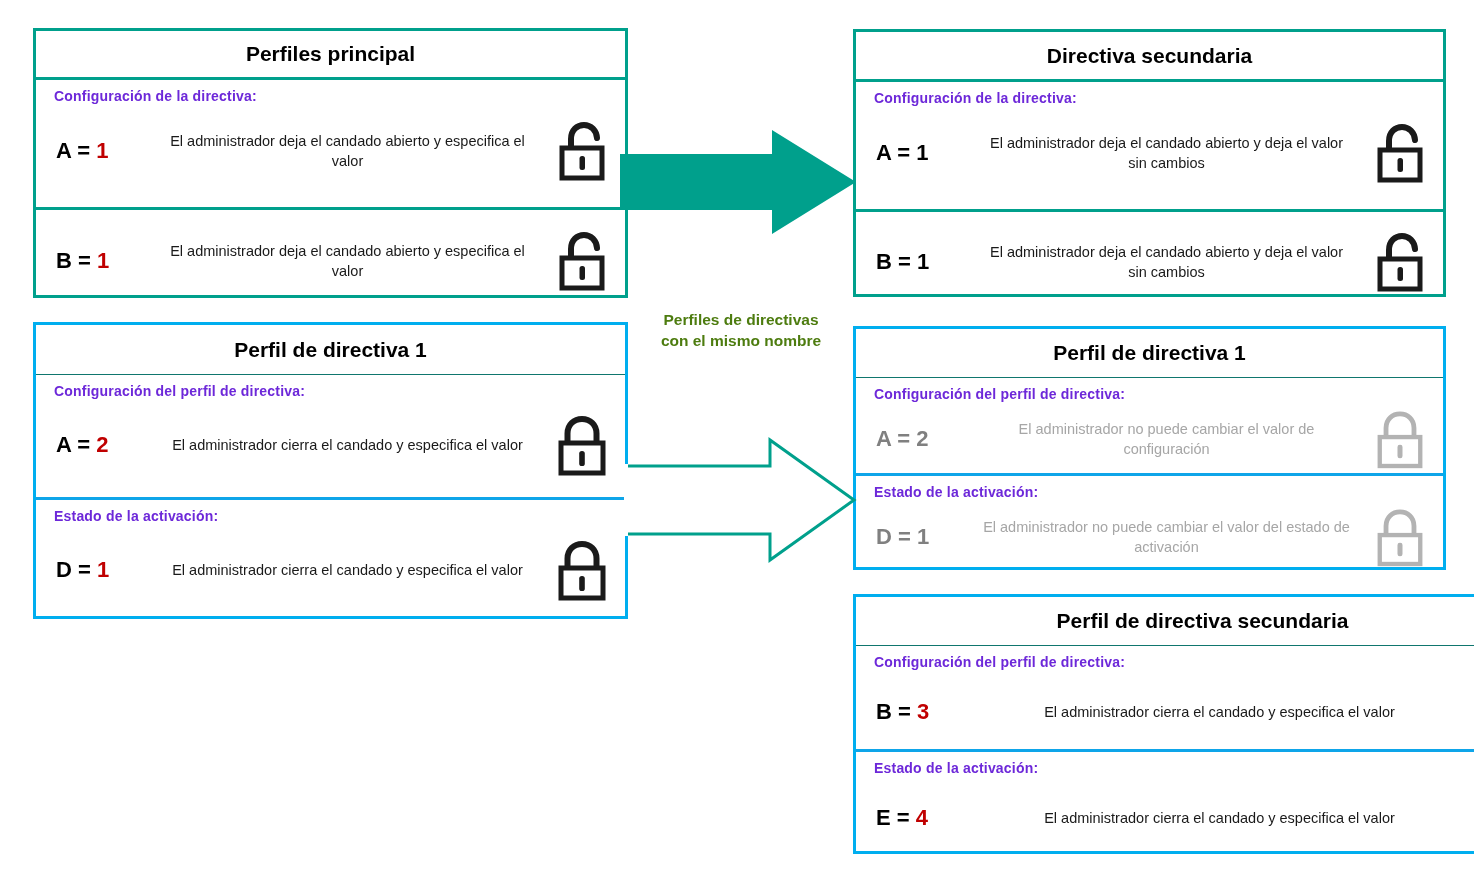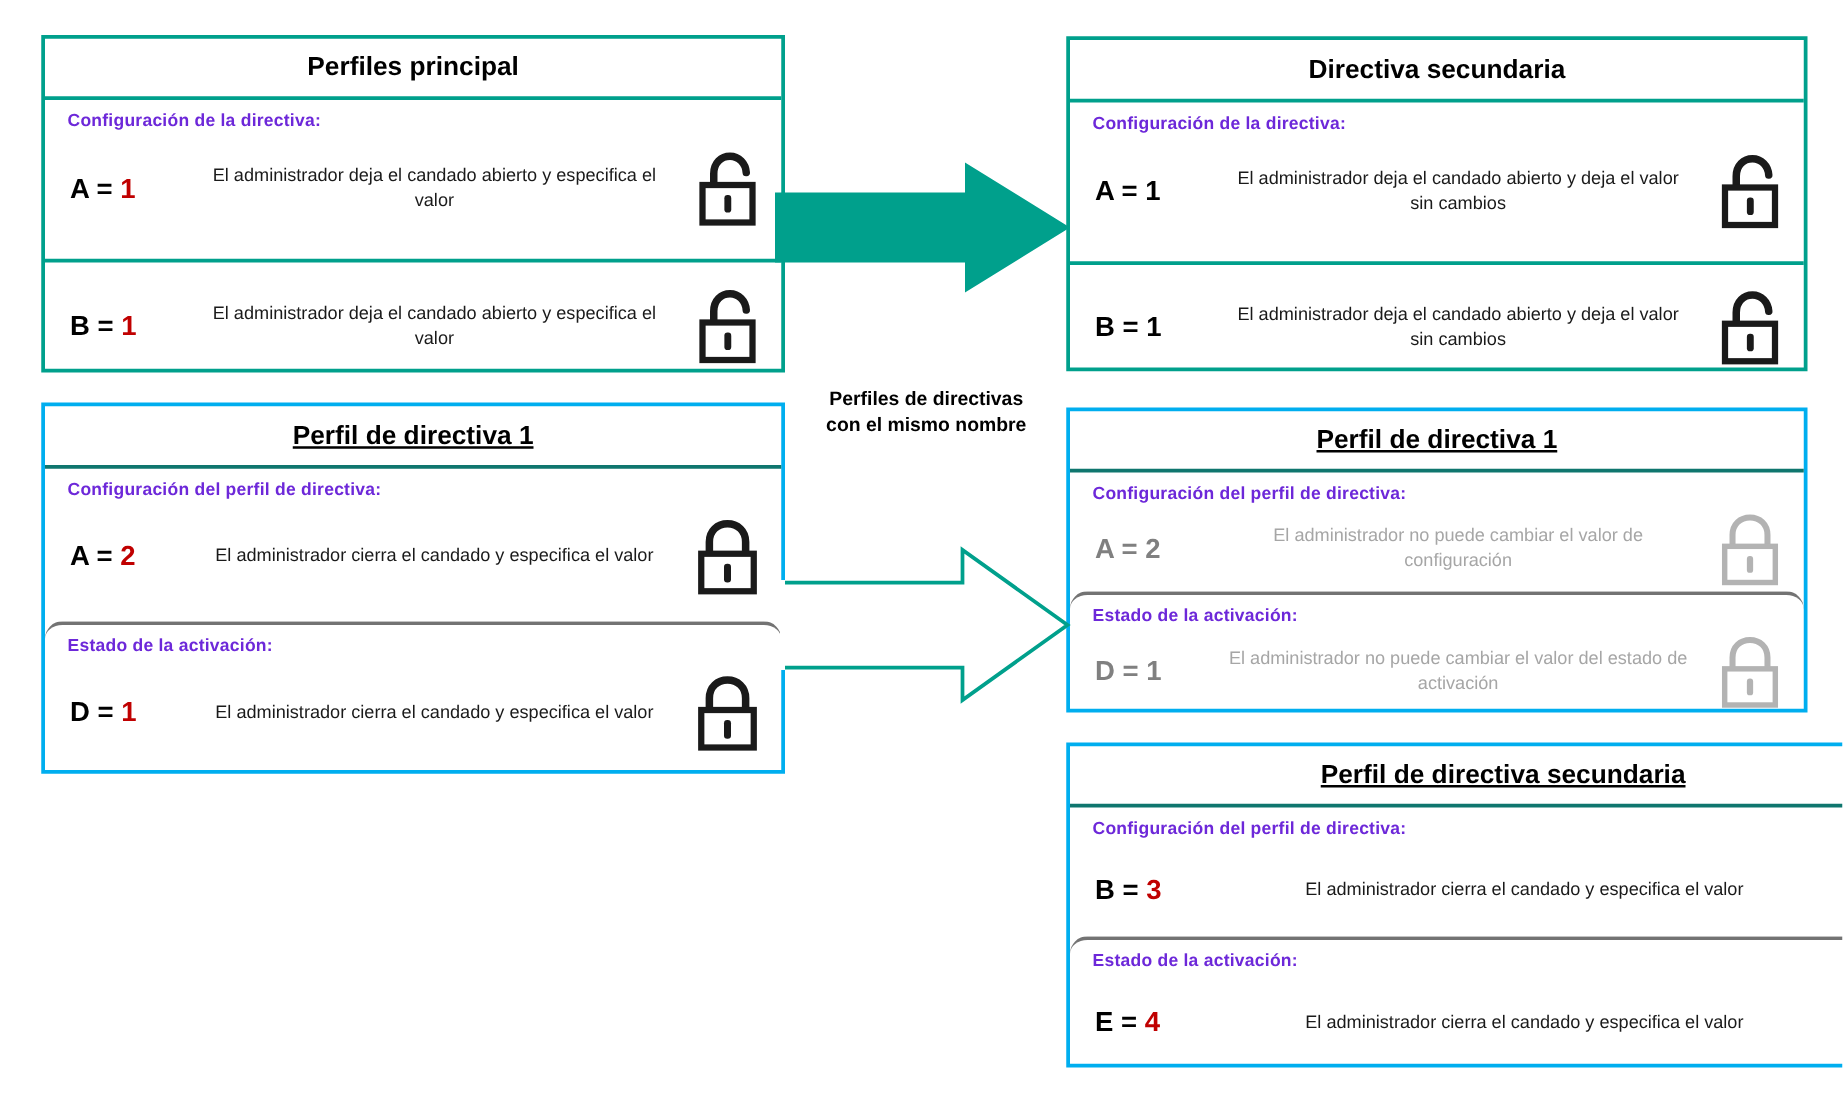--- a/index.html
+++ b/index.html
@@ -30,29 +30,29 @@
   .box-title {
     text-align: center;
     font-weight: bold;
     color: #000000;
     box-sizing: border-box;
     display: flex;
     align-items: center;
     justify-content: center;
   }
   .pbox.teal > .box-title { border-bottom: 3px solid #00a08c; }
-  .pbox.blue > .box-title { border-bottom: 3px solid #0f766e; text-decoration: underline; }
+  .pbox.blue > .box-title { border-bottom: 1px solid #0f766e; }
 
   .section {
     position: relative;
     box-sizing: border-box;
     padding: 6px 0 4px 0;
   }
   .pbox.teal > .section + .section { border-top: 3px solid #00a08c; }
-  .pbox.blue > .section + .section { border-top: 3px solid #737373; border-radius: 14px; }
+  .pbox.blue > .section + .section { border-top: 3px solid #0ea5e9; }
 
   .sec-label {
     font-size: 14px;
     font-weight: bold;
     color: #6d28d9;
     margin: 2px 0 2px 18px;
     letter-spacing: 0.2px;
   }
 
   .row {
@@ -92,21 +92,21 @@
     justify-content: center;
   }
 
   
   .caption {
     position: absolute;
     text-align: center;
     font-weight: bold;
     font-size: 15.5px;
     line-height: 1.35;
-    color: #000000;
+    color: #4d7c0f;
   }
 
   
   .arrow-svg { position: absolute; }
 </style>
 </head>
 <body>
 
 <div id="canvas">
 

